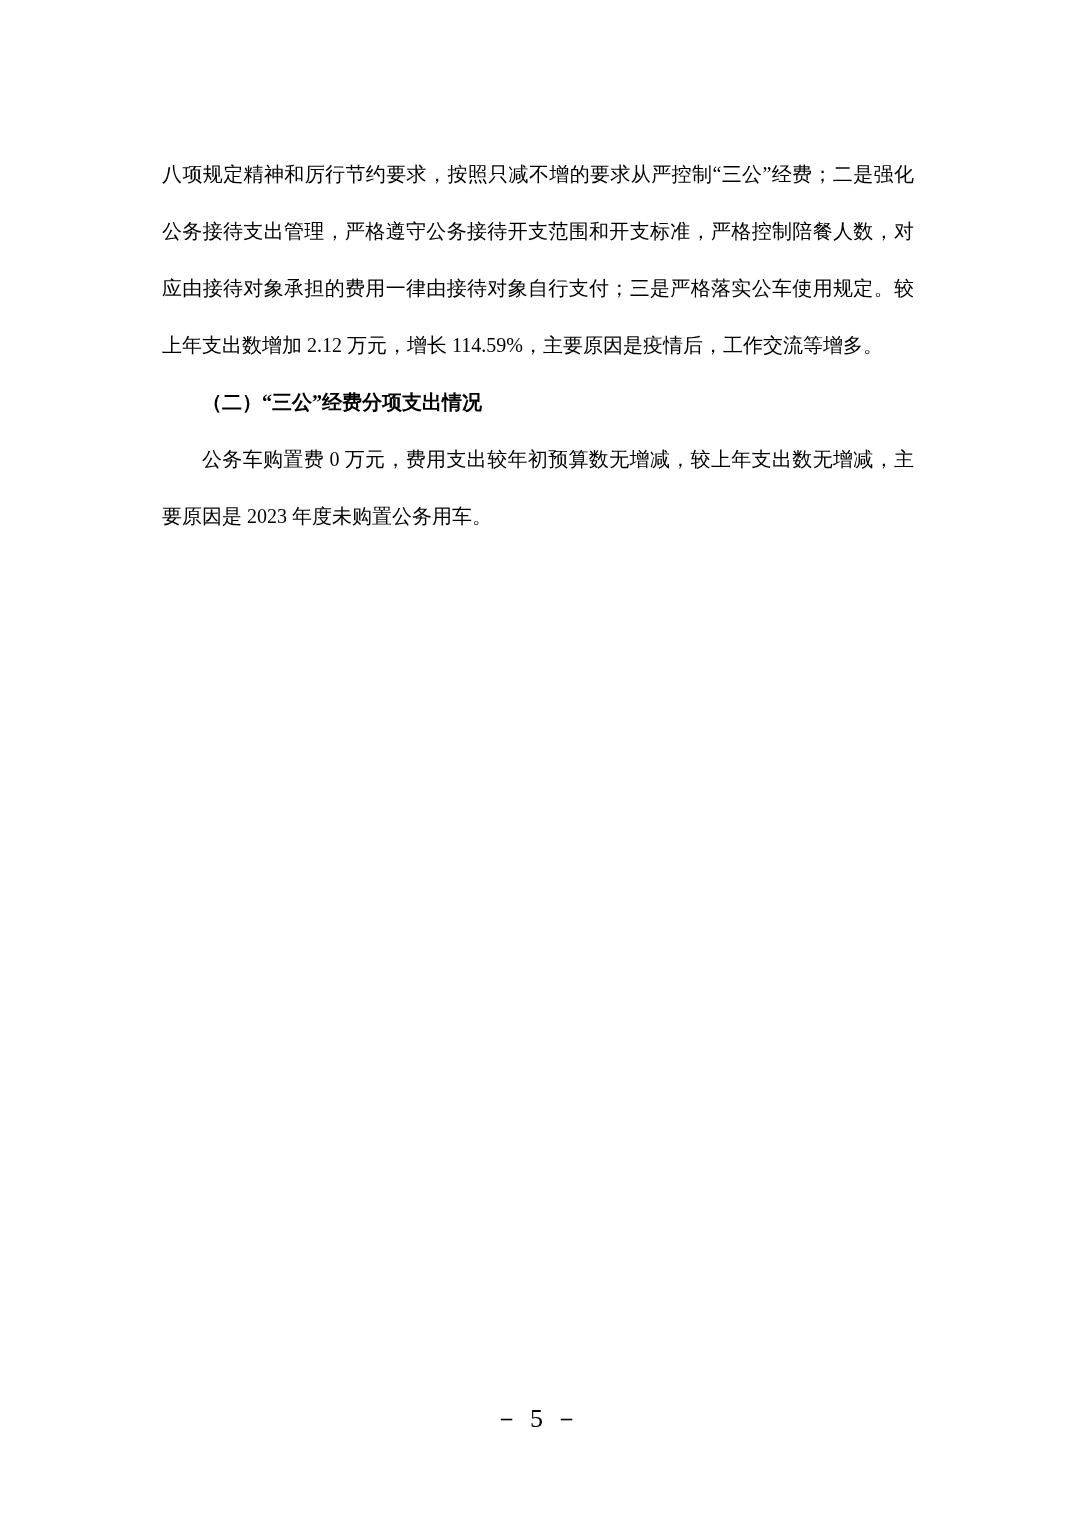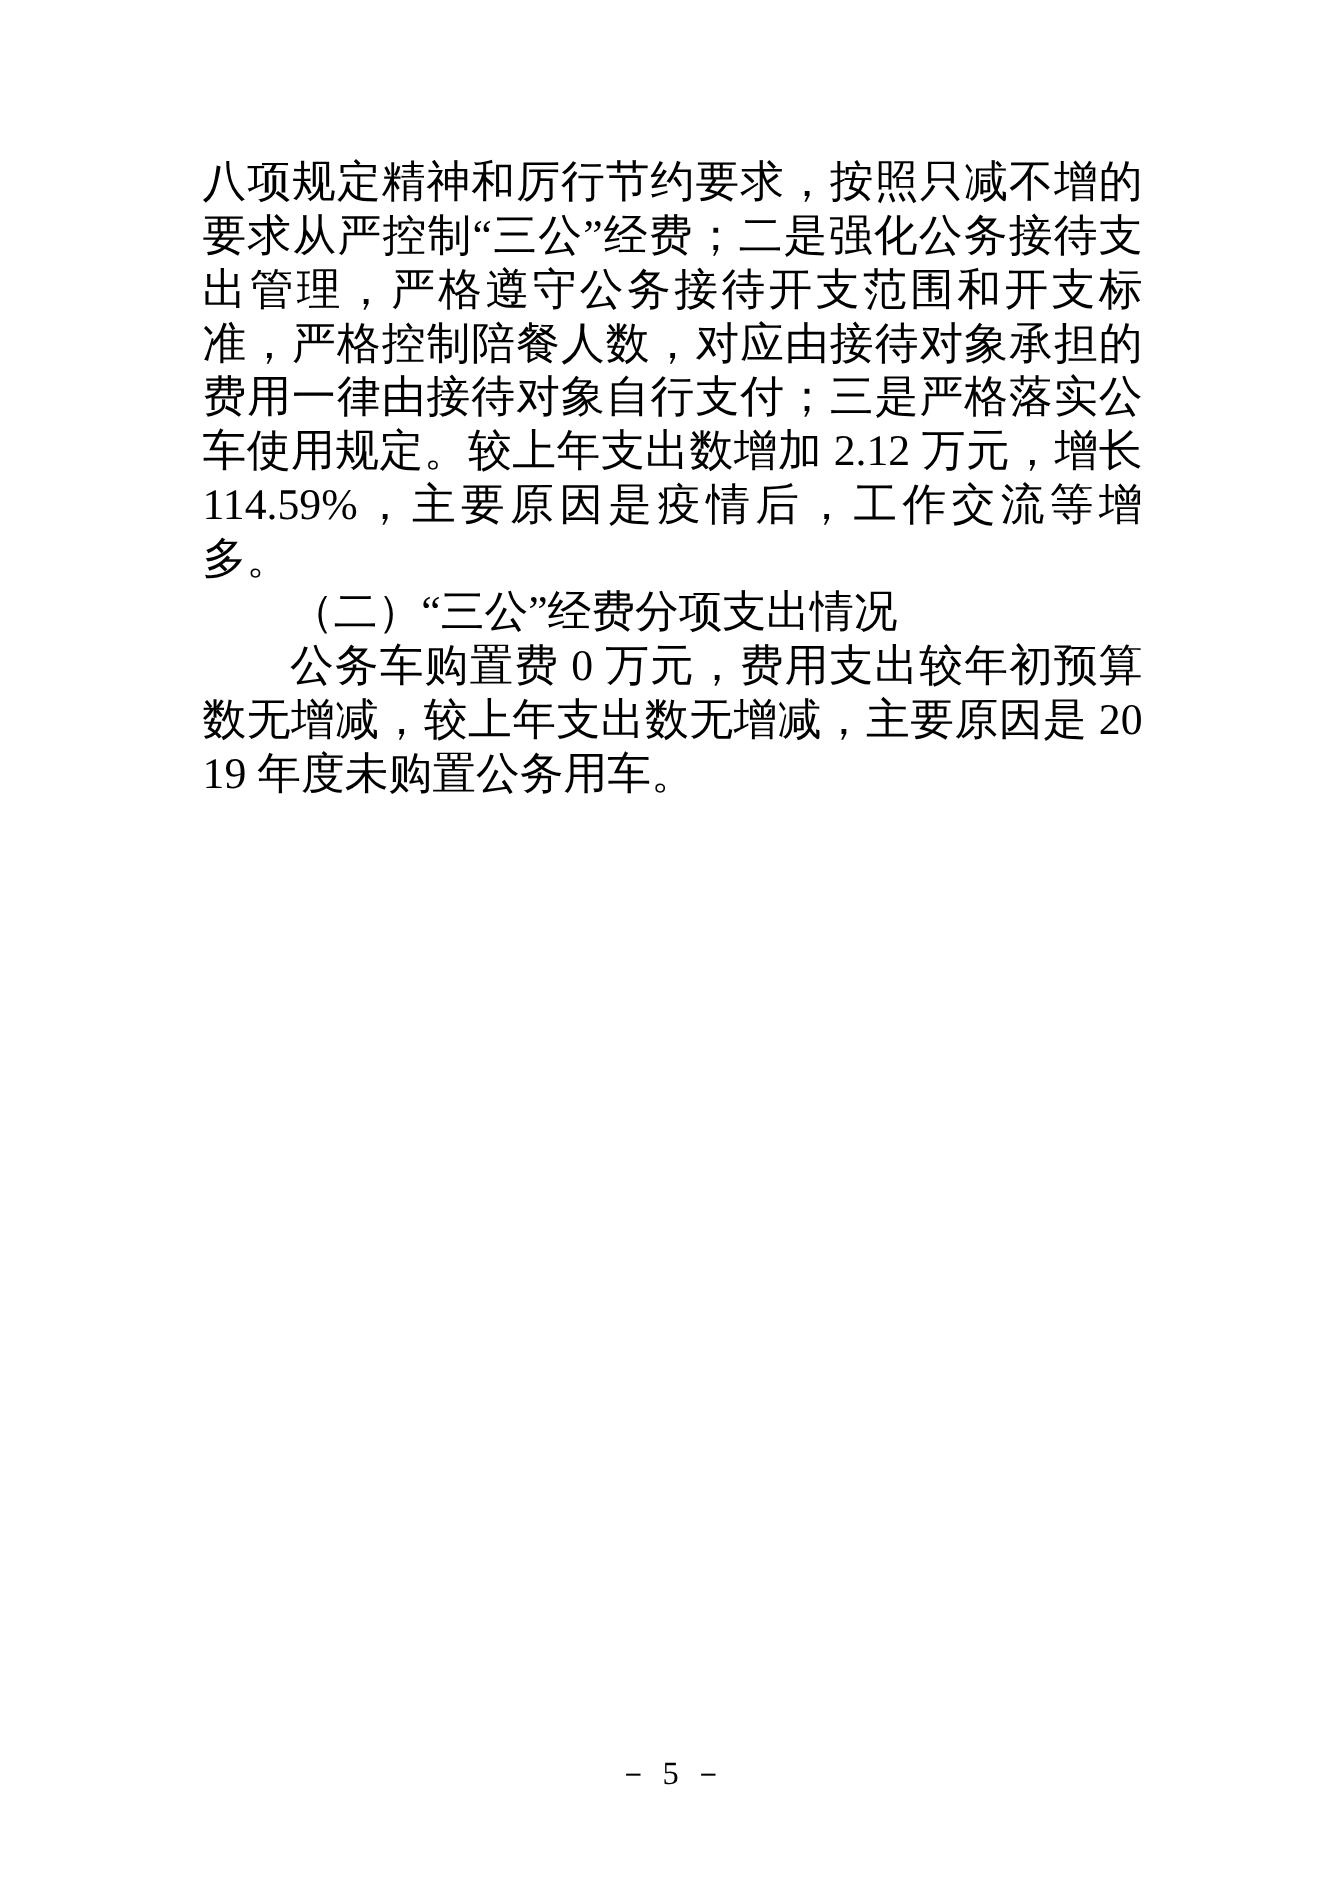--- a/index.html
+++ b/index.html
@@ -12,52 +12,52 @@
     width: 1075px;
     height: 1520px;
     background: #ffffff;
     overflow: hidden;
     font-family: "Liberation Serif", "DejaVu Serif", serif;
     color: #000000;
   }
   .text-block {
     position: absolute;
     left: 162px;
-    top: 124px;
+    top: 146px;
     width: 752px;
-    font-size: 35px;
-    line-height: 43px;
+    font-size: 20px;
+    line-height: 57px;
     text-align: justify;
     text-justify: inter-ideograph;
   }
   .text-block p {
     margin: 0;
     padding: 0;
     word-break: break-all;
   }
   .text-block p.indent {
     text-indent: 2em;
   }
   .text-block p.heading {
-    font-weight: 400;
+    font-weight: 700;
   }
   .footer {
     position: absolute;
     left: 0;
     top: 1403px;
     width: 100%;
     text-align: center;
     font-size: 26px;
     line-height: 32px;
     letter-spacing: 2px;
   }
 </style>
 </head>
 <body>
 
 <div class="page">
   <div class="text-block">
       <p class="body">八项规定精神和厉行节约要求，按照只减不增的要求从严控制“三公”经费；二是强化公务接待支出管理，严格遵守公务接待开支范围和开支标准，严格控制陪餐人数，对应由接待对象承担的费用一律由接待对象自行支付；三是严格落实公车使用规定。较上年支出数增加 2.12 万元，增长 114.59%，主要原因是疫情后，工作交流等增多。</p>
       <p class="heading indent">（二）“三公”经费分项支出情况</p>
-      <p class="body indent">公务车购置费 0 万元，费用支出较年初预算数无增减，较上年支出数无增减，主要原因是 2019 年度未购置公务用车。</p>
+      <p class="body indent">公务车购置费 0 万元，费用支出较年初预算数无增减，较上年支出数无增减，主要原因是 2023 年度未购置公务用车。</p>
     </div>
   <div class="footer">－ 5 －</div>
 </div>
 
 </body></html>

